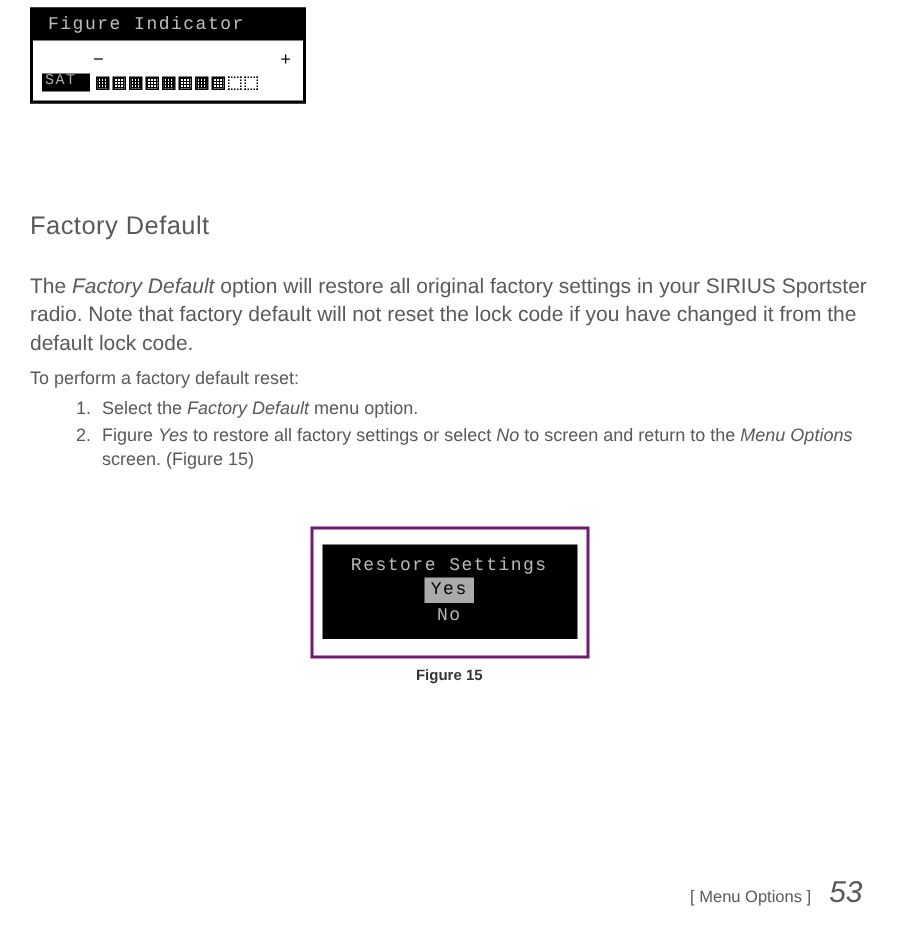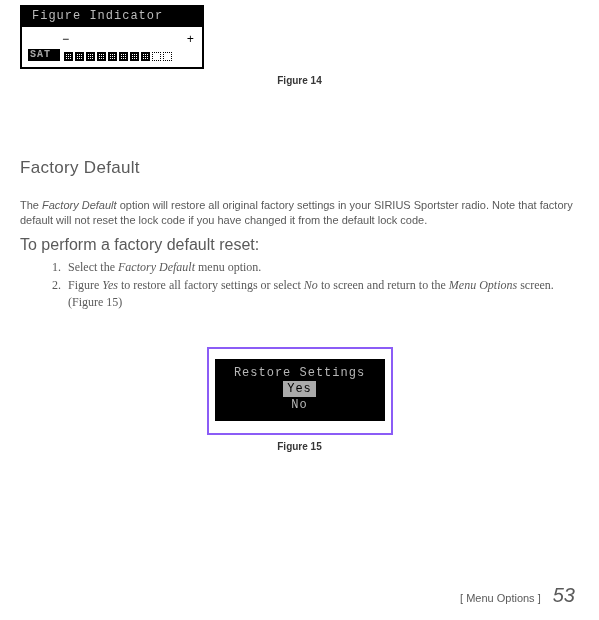--- a/index.html
+++ b/index.html
@@ -47,23 +47,22 @@
   }
   .pm-row .minus, .pm-row .plus {
     font-family: "Courier New", monospace;
     font-size: 12px;
     color: #000;
   }
   .pm-row .minus { margin-left: 34px; }
   .pm-row .plus  { margin-left: auto; margin-right: 2px;}
   .bar-row {
     display: flex;
-    align-items: flex-end;
+    align-items: center;
     margin-top: 2px;
-    font-weight: bold;
   }
   .row-label {
     background: #000;
     color: #a9a9a9;
     font-family: "Courier New", monospace;
     font-size: 10px;
     letter-spacing: 1px;
     width: 28px;
     height: 12px;
     line-height: 12px;
@@ -97,46 +96,46 @@
     color: #363636;
     margin-top: 6px;
   }
   .section-heading {
     font-size: 17px;
     color: #5a5a5a;
     margin-top: 72px;
     letter-spacing: 0.3px;
   }
   .para {
-    font-size: 11px;
+    font-size: 14px;
     color: #5a5a5a;
     line-height: 1.35;
     margin-top: 20px;
   }
   .para2 {
-    font-size: 16px;
+    font-size: 12px;
     color: #5a5a5a;
     line-height: 1.35;
     margin-top: 6px;
   }
   ol.steps {
     margin: 4px 0 0 0;
     padding-left: 44px;
     font-size: 12px;
     color: #5a5a5a;
     line-height: 1.4;
   }
-  ol.steps li { padding-left: 4px; margin-top: 1px; font-family: Liberation Serif, serif; }
+  ol.steps li { padding-left: 4px; margin-top: 1px; }
   .ital { font-style: italic; }
   .lcd2-wrap {
     margin: 36px auto 0 auto;
     width: 186px;
   }
   .lcd2 {
-    border: 2px solid #8b5cf6;
+    border: 2px solid #701a75;
     background: #fff;
     width: 182px;
     height: 84px;
     position: relative;
   }
   .lcd2-inner {
     position: absolute;
     left: 6px; right: 6px; top: 10px;
     background: #000;
     padding: 6px 4px 8px 4px;
@@ -195,21 +194,20 @@
             <span class="sq full"></span>
             <span class="sq full"></span>
             <span class="sq full"></span>
             <span class="sq full"></span>
             <span class="sq empty"></span>
             <span class="sq empty"></span>
           </div>
         </div>
       </div>
     </div>
-    <div class="fig-caption">Figure 14</div>
   </div>
 
   <div class="section-heading">Factory Default</div>
 
   <div class="para">
     <span>The </span><span class="ital">Factory Default</span><span> option will restore all original factory settings in your SIRIUS Sportster radio. Note that factory default will not reset the lock code if you have changed it from the default lock code.</span>
   </div>
 
   <div class="para2">To perform a factory default reset:</div>
 

